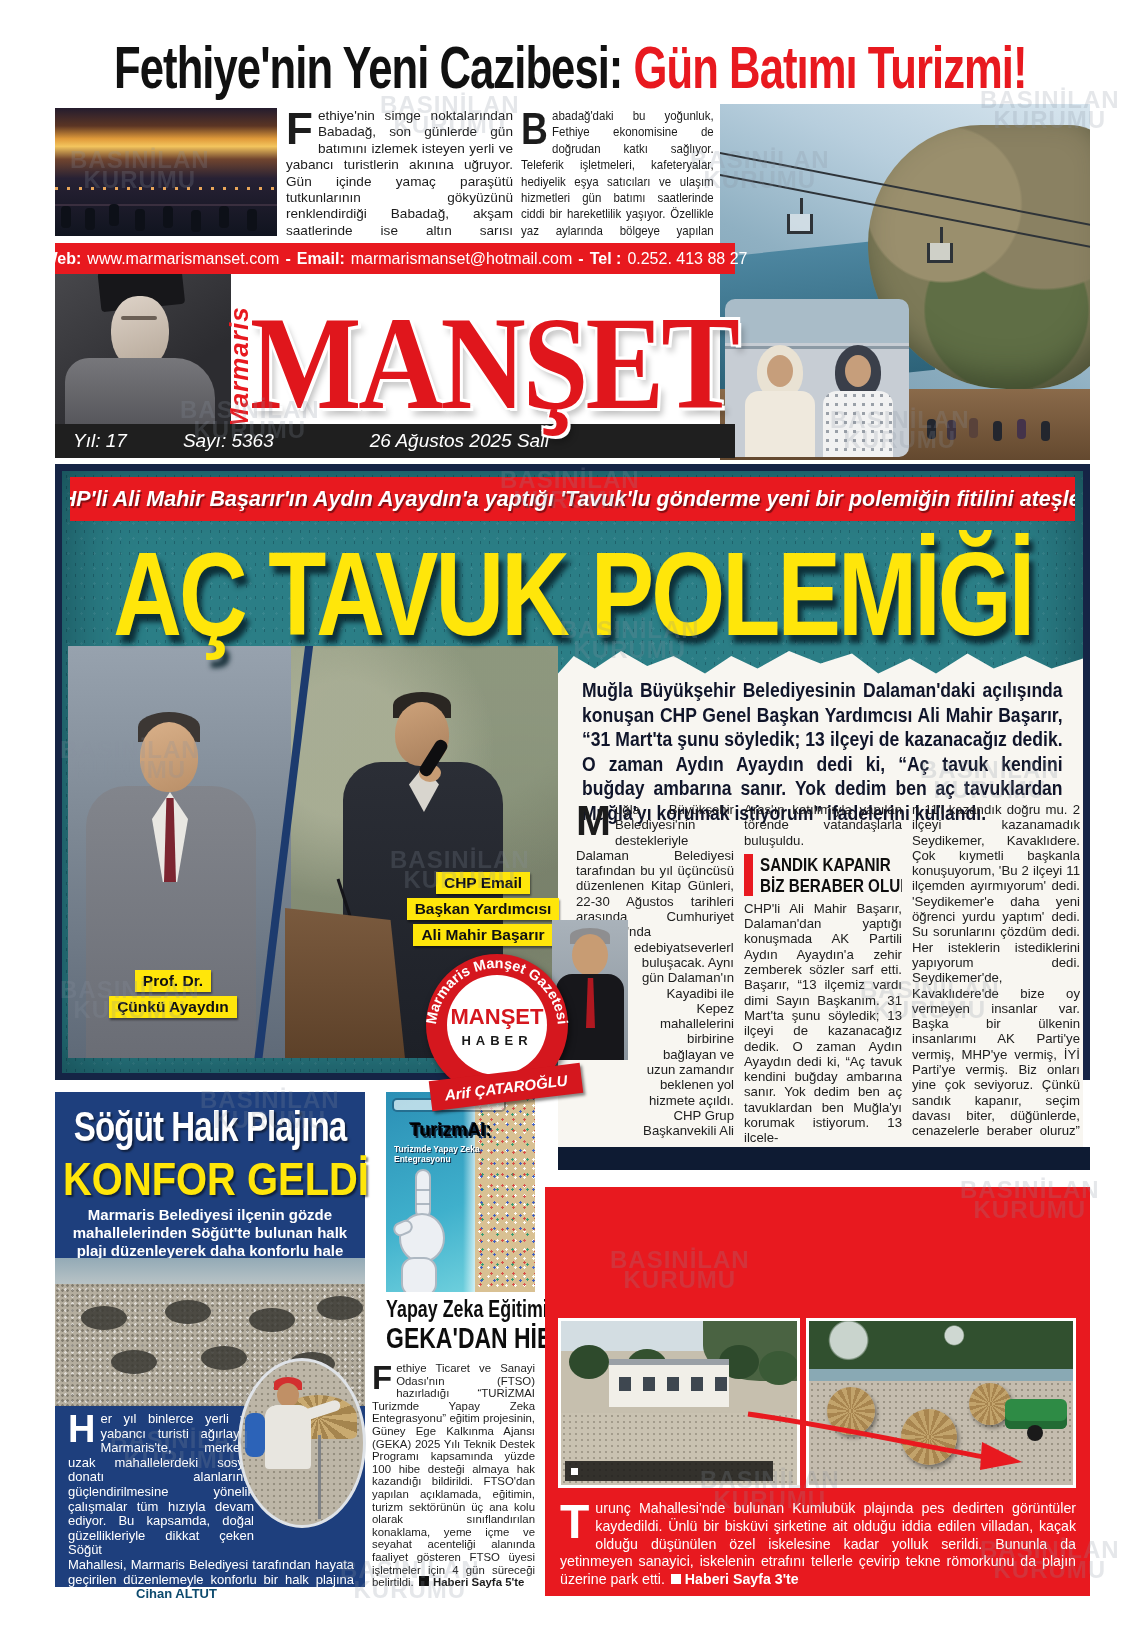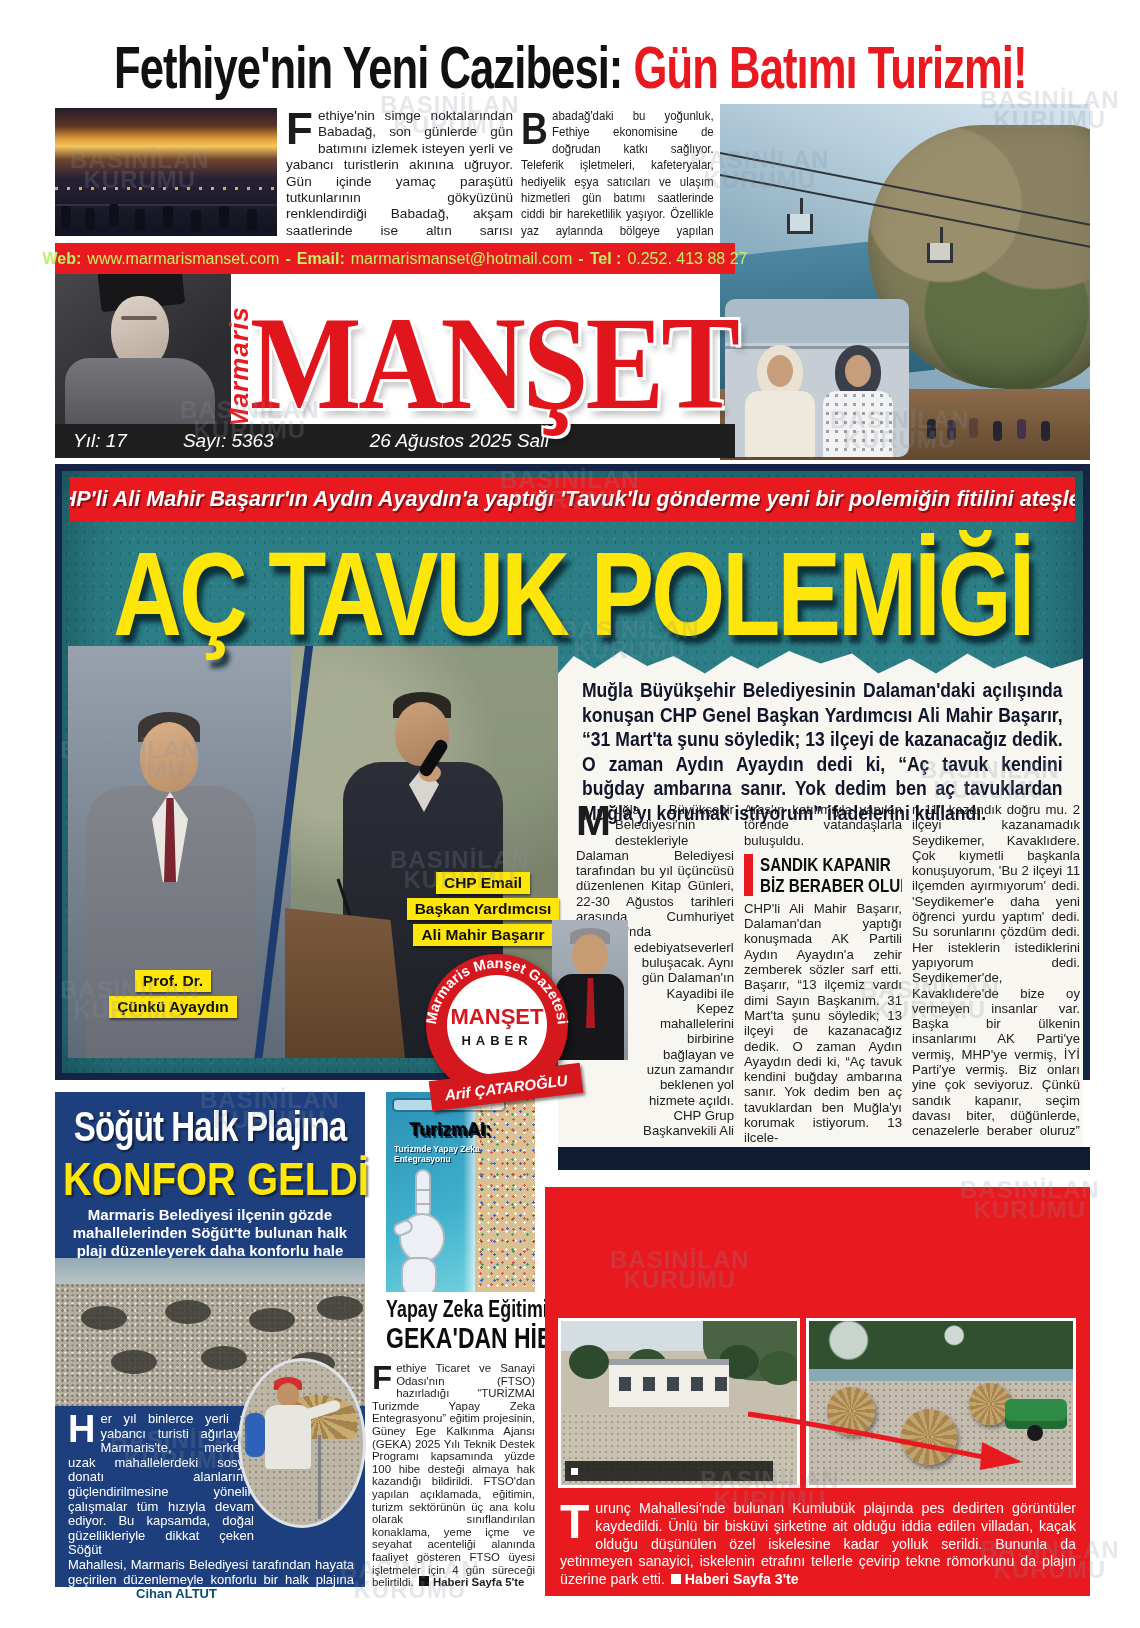--- a/index.html
+++ b/index.html
@@ -62,21 +62,21 @@
   #inset-women .rail{position:absolute;left:0;top:30%;width:100%;height:3px;background:#8c9aa5;}
   .woman{position:absolute;bottom:0;width:74px;height:112px;}
   .woman .scarf{position:absolute;left:14px;top:0;width:46px;height:54px;border-radius:50% 50% 45% 45%;}
   .woman .face{position:absolute;left:24px;top:10px;width:26px;height:32px;border-radius:50%;background:#c69e7b;}
   .woman .body{position:absolute;left:2px;top:46px;width:70px;height:66px;border-radius:14px 14px 0 0;}
   #woman1{left:18px;} #woman1 .scarf{background:#e9e2d3;} #woman1 .body{background:#efe9dd;}
   #woman2{left:96px;} #woman2 .scarf{background:#3a3f4a;}
   #woman2 .body{background:#f2f2f2;background-image:radial-gradient(#9aa0a8 1.5px,transparent 1.6px);background-size:9px 9px;}
 
   
-  #contact-bar{left:55px;top:243px;width:680px;height:31px;background:#e8191f;color:#bef264;z-index:5;
+  #contact-bar{left:55px;top:243px;width:680px;height:31px;background:#e8191f;color:#ffffff;z-index:5;
       display:flex;align-items:center;justify-content:center;gap:6px;font-size:16px;white-space:nowrap;}
   #contact-bar b{font-weight:bold;}
   #photo-ataturk{left:55px;top:254px;width:176px;height:172px;background:linear-gradient(145deg,#4a4a4e,#2c2c30 70%);}
   #photo-ataturk .hat{position:absolute;left:44px;top:8px;width:84px;height:46px;border-radius:10px 14px 4px 4px;
       background:#17171a;transform:rotate(-6deg);}
   #photo-ataturk .face{position:absolute;left:56px;top:42px;width:58px;height:74px;border-radius:46% 46% 50% 50%;
       background:linear-gradient(160deg,#ded3c8,#b4a697);}
   #photo-ataturk .brow{position:absolute;left:66px;top:62px;width:36px;height:4px;background:#6b5f55;border-radius:2px;}
   #photo-ataturk .coat{position:absolute;left:10px;top:104px;width:150px;height:70px;border-radius:24px 40px 0 0;
       background:linear-gradient(180deg,#77777b,#55555a);}

